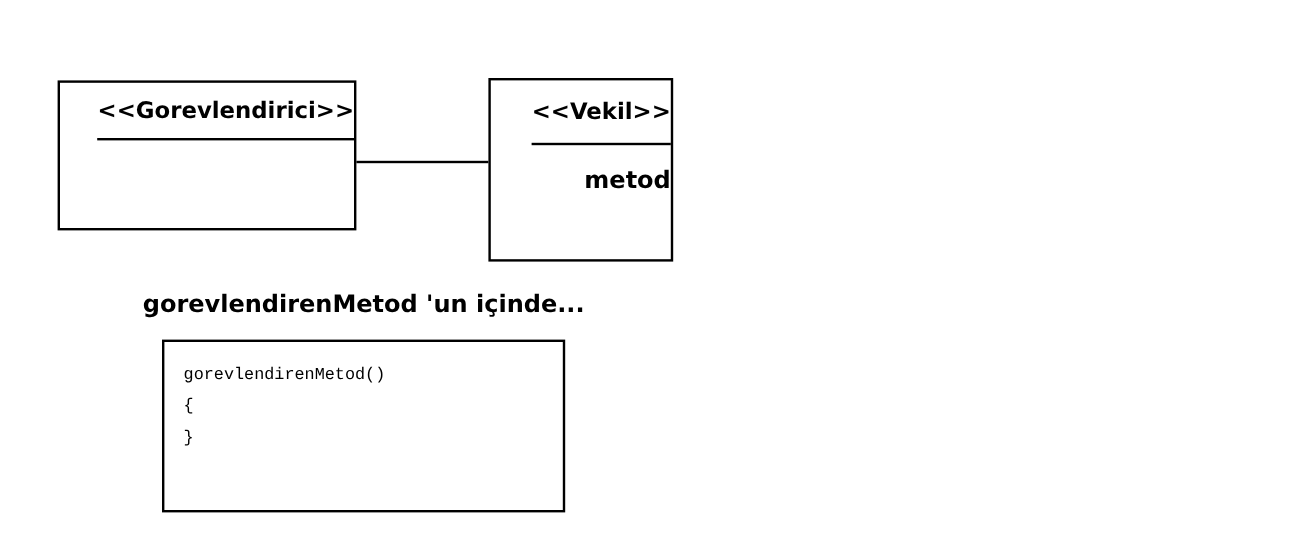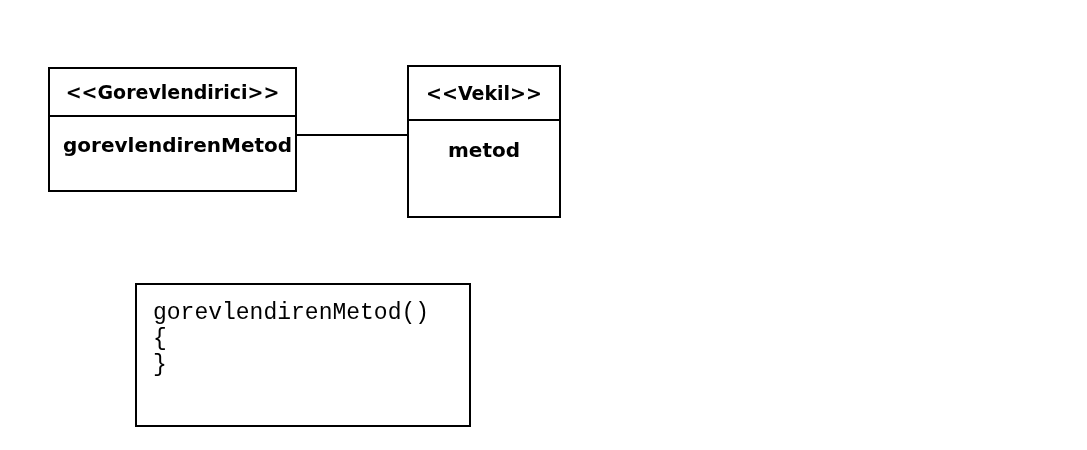--- a/index.html
+++ b/index.html
@@ -18,20 +18,21 @@
   }
 
   
   .classbox {
     position: absolute;
     box-sizing: border-box;
     border: 2px solid #000000;
     background: #ffffff;
     display: flex;
     flex-direction: column;
+    align-items: flex-end;
   }
   .classbox-header {
     box-sizing: border-box;
     border-bottom: 2px solid #000000;
     display: flex;
     align-items: center;
     justify-content: center;
     font-size: 19px;
     font-weight: bold;
     white-space: nowrap;
@@ -78,46 +79,44 @@
     top: 283px;
     width: 336px;
     height: 144px;
     box-sizing: border-box;
     border: 2px solid #000000;
     background: #ffffff;
     padding: 15px 0 0 16px;
   }
   .code-line {
     font-family: "Liberation Mono", monospace;
-    font-size: 23px;
+    font-size: 14px;
     line-height: 26px;
     white-space: pre;
   }
 </style>
 </head>
 <body>
 
 <div class="canvas">
 
   <div class="classbox box-gorevlendirici">
     <div class="classbox-header">&lt;&lt;Gorevlendirici&gt;&gt;</div>
-    <div class="classbox-body">
-      <span>gorevlendirenMetod</span>
-    </div>
   </div>
 
   <div class="classbox box-vekil">
     <div class="classbox-header">&lt;&lt;Vekil&gt;&gt;</div>
     <div class="classbox-body">
       <span>metod</span>
     </div>
   </div>
 
   <div class="connector"></div>
 
+  <div class="caption">gorevlendirenMetod 'un içinde...</div>
 
   <div class="codebox">
     <div class="code-line">gorevlendirenMetod()</div>
     <div class="code-line">{</div>
     <div class="code-line">}</div>
   </div>
 
 </div>
 
 </body></html>

